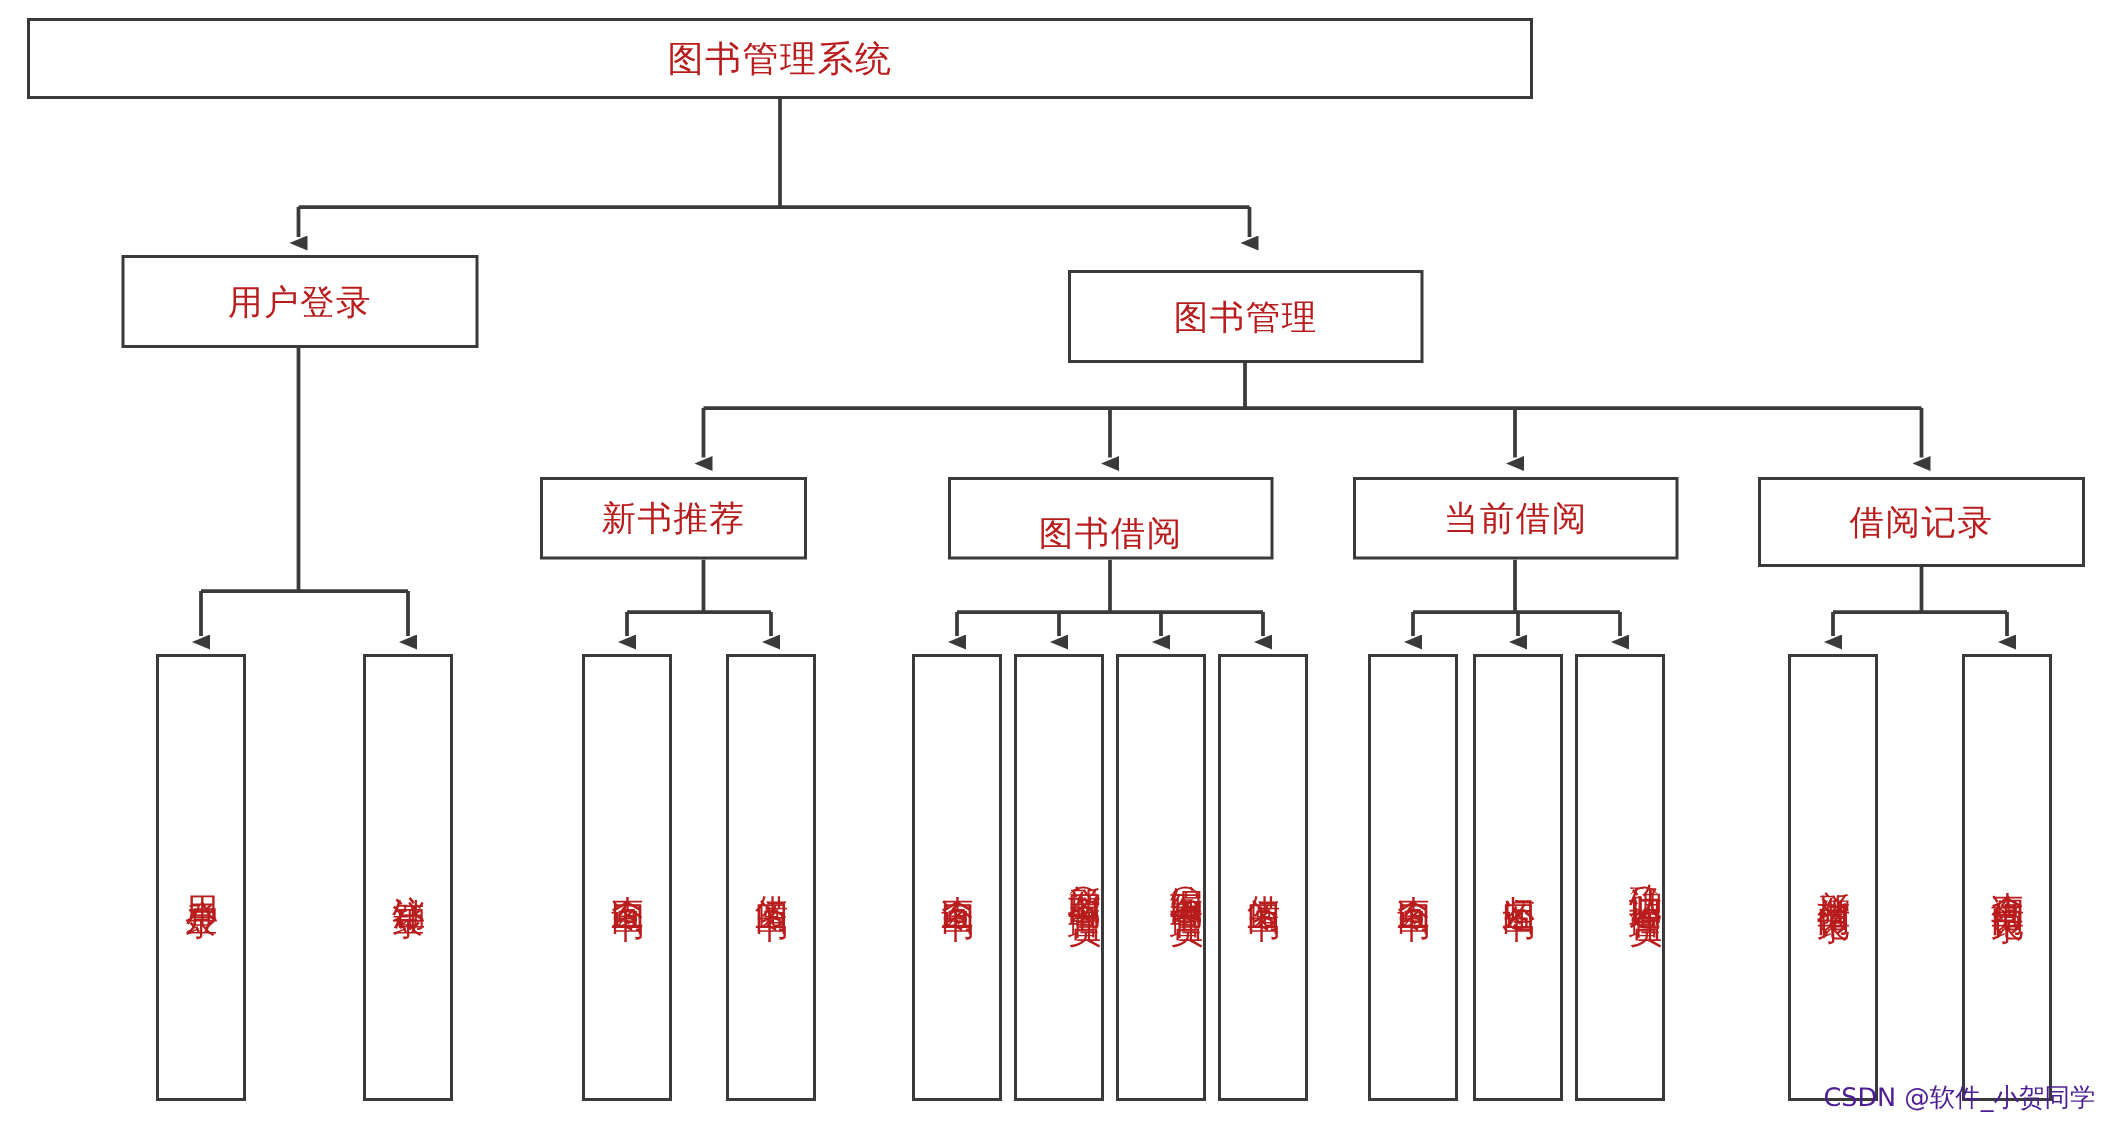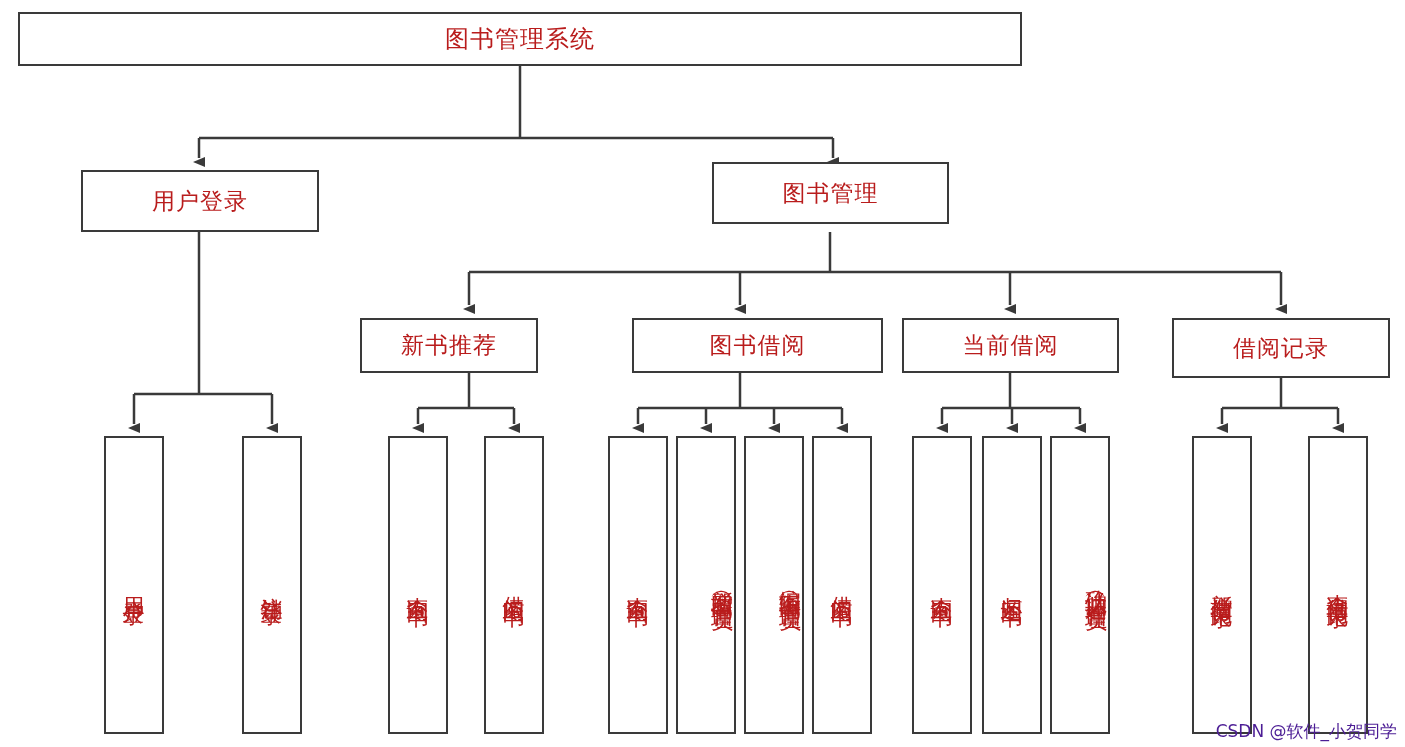--- a/index.html
+++ b/index.html
@@ -120,28 +120,28 @@
     </g>
   </svg>
 
   <div class="node h root" style="left:18px; top:12px; width:1004px; height:54px;">
     <span>图书管理系统</span>
   </div>
 
   <div class="node h" style="left:81px; top:170px; width:238px; height:62px;">
     <span>用户登录</span>
   </div>
-  <div class="node h" style="left:712px; top:162px; width:237px; height:62px;">
+  <div class="node h" style="left:712px; top:180px; width:237px; height:62px;">
     <span>图书管理</span>
   </div>
 
   <div class="node h" style="left:360px; top:318px; width:178px; height:55px;">
     <span>新书推荐</span>
   </div>
-  <div class="node h" style="left:632px; top:318px; width:251px; height:55px;">
+  <div class="node h" style="left:632px; top:318px; width:217px; height:55px;align-items:flex-end;">
     <span>图书借阅</span>
   </div>
   <div class="node h" style="left:902px; top:318px; width:217px; height:55px;">
     <span>当前借阅</span>
   </div>
   <div class="node h" style="left:1172px; top:318px; width:218px; height:60px;">
     <span>借阅记录</span>
   </div>
 
   <div class="node v center" style="left:104px; top:436px; width:60px; height:298px;">

